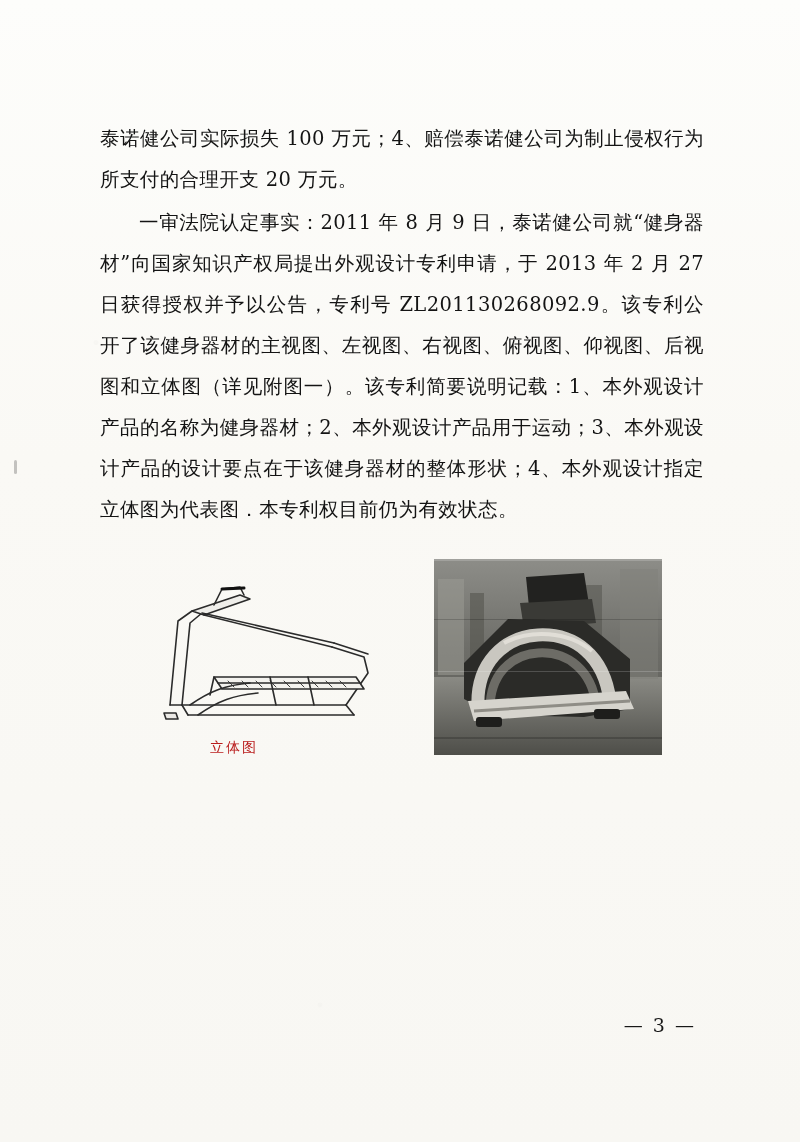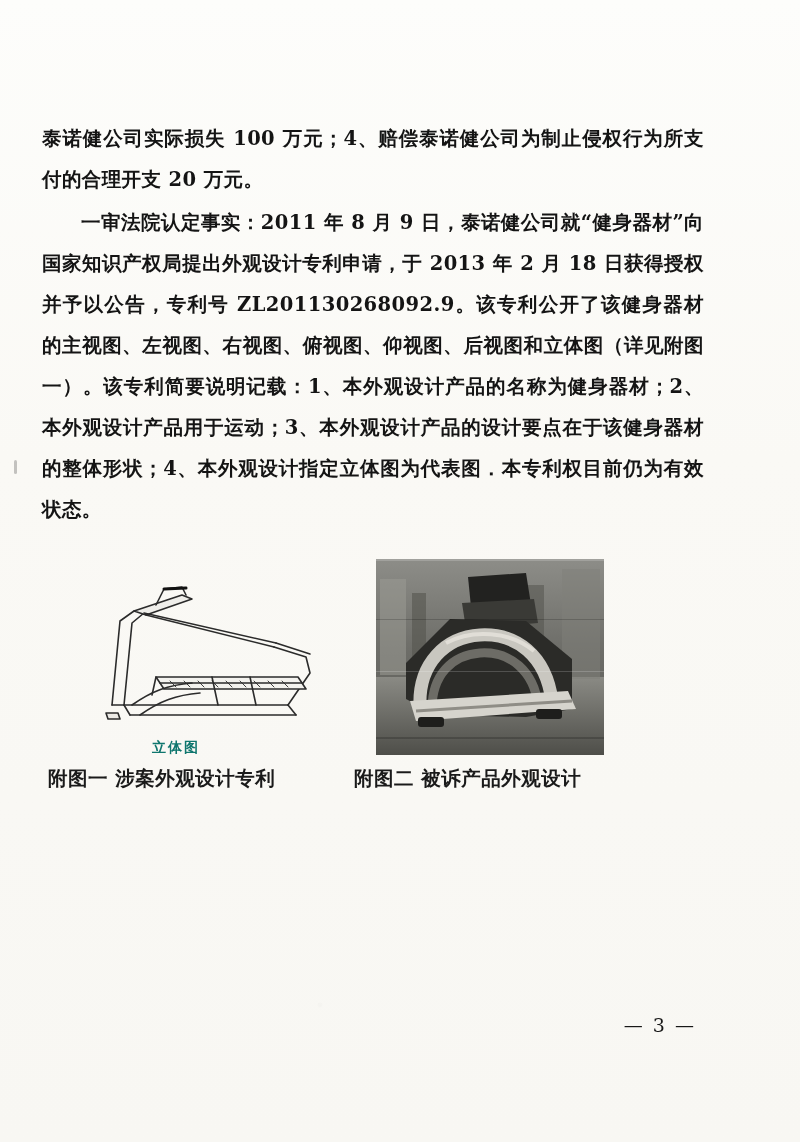--- a/index.html
+++ b/index.html
@@ -15,23 +15,22 @@
   .paper{
     position:absolute;inset:0;
     background:
       radial-gradient(circle at 12% 30%, rgba(0,0,0,0.015) 0 2px, transparent 3px),
       radial-gradient(circle at 78% 12%, rgba(0,0,0,0.012) 0 2px, transparent 3px),
       radial-gradient(circle at 40% 88%, rgba(0,0,0,0.012) 0 2px, transparent 3px),
       linear-gradient(180deg,#fdfdfb 0%,#faf9f5 40%,#f8f7f3 100%);
   }
   .page{
     position:absolute;inset:0;
-    padding:118px 96px 0 42px;
+    padding:118px 96px 0 100px;
     box-sizing:border-box;
-    font-weight:bold;
   }
   p.para{
     margin:0 0 0 0;
     font-size:19.5px;
     line-height:41px;
     text-align:justify;
     text-justify:inter-ideograph;
     letter-spacing:0.4px;
     color:#141414;
   }
@@ -48,21 +47,21 @@
     height:215px;
   }
   .fig-left{
     width:280px;height:200px;
     position:relative;
     margin-left:18px;
   }
   .fig-left svg{display:block;}
   .fig-left .caption-inner{
     position:absolute;left:92px;bottom:-2px;
-    font-size:14px;letter-spacing:2px;color:#0f766e;
+    font-size:14px;letter-spacing:2px;color:#b91c1c;
   }
   .fig-right{
     width:228px;height:196px;
     position:relative;
     overflow:hidden;
     background:#6f6f6c;
     margin-left:14px;
   }
   .photo-noise{position:absolute;inset:0;}
   .fig-captions{
@@ -99,21 +98,21 @@
 
 <div class="edge-mark"></div>
 
 <div class="page">
 
   <div class="block">
     <p class="para">泰诺健公司实际损失 100 万元；4、赔偿泰诺健公司为制止侵权行为所支付的合理开支 20 万元。</p>
   </div>
 
   <div class="block">
-    <p class="para indent">一审法院认定事实：2011 年 8 月 9 日，泰诺健公司就“健身器材”向国家知识产权局提出外观设计专利申请，于 2013 年 2 月 18 日获得授权并予以公告，专利号 ZL201130268092.9。该专利公开了该健身器材的主视图、左视图、右视图、俯视图、仰视图、后视图和立体图（详见附图一）。该专利简要说明记载：1、本外观设计产品的名称为健身器材；2、本外观设计产品用于运动；3、本外观设计产品的设计要点在于该健身器材的整体形状；4、本外观设计指定立体图为代表图．本专利权目前仍为有效状态。</p>
+    <p class="para indent">一审法院认定事实：2011 年 8 月 9 日，泰诺健公司就“健身器材”向国家知识产权局提出外观设计专利申请，于 2013 年 2 月 27 日获得授权并予以公告，专利号 ZL201130268092.9。该专利公开了该健身器材的主视图、左视图、右视图、俯视图、仰视图、后视图和立体图（详见附图一）。该专利简要说明记载：1、本外观设计产品的名称为健身器材；2、本外观设计产品用于运动；3、本外观设计产品的设计要点在于该健身器材的整体形状；4、本外观设计指定立体图为代表图．本专利权目前仍为有效状态。</p>
   </div>
 
   <div class="figures">
 
     <div class="fig-left">
       <svg width="280" height="180" viewBox="0 0 280 180">
         <g fill="none" stroke="#2b2b2b" stroke-width="1.6" stroke-linejoin="round" stroke-linecap="round">
 
           <path d="M52 150 L60 66 L74 56"></path>
           <path d="M64 150 L72 68 L84 58"></path>
@@ -200,21 +199,17 @@
         <g opacity="0.18">
           <rect x="0" y="0" width="228" height="2" fill="#fff"></rect>
           <rect x="0" y="60" width="228" height="1" fill="#000"></rect>
           <rect x="0" y="112" width="228" height="1" fill="#fff"></rect>
           <rect x="0" y="178" width="228" height="2" fill="#000"></rect>
         </g>
       </svg>
     </div>
   </div>
 
-  <div class="fig-captions">
-    <div class="cap1">附图一    涉案外观设计专利</div>
-    <div class="cap2">附图二    被诉产品外观设计</div>
-  </div>
 
 
 </div>
 
 <div class="footer">— 3 —</div>
 
 </body></html>

